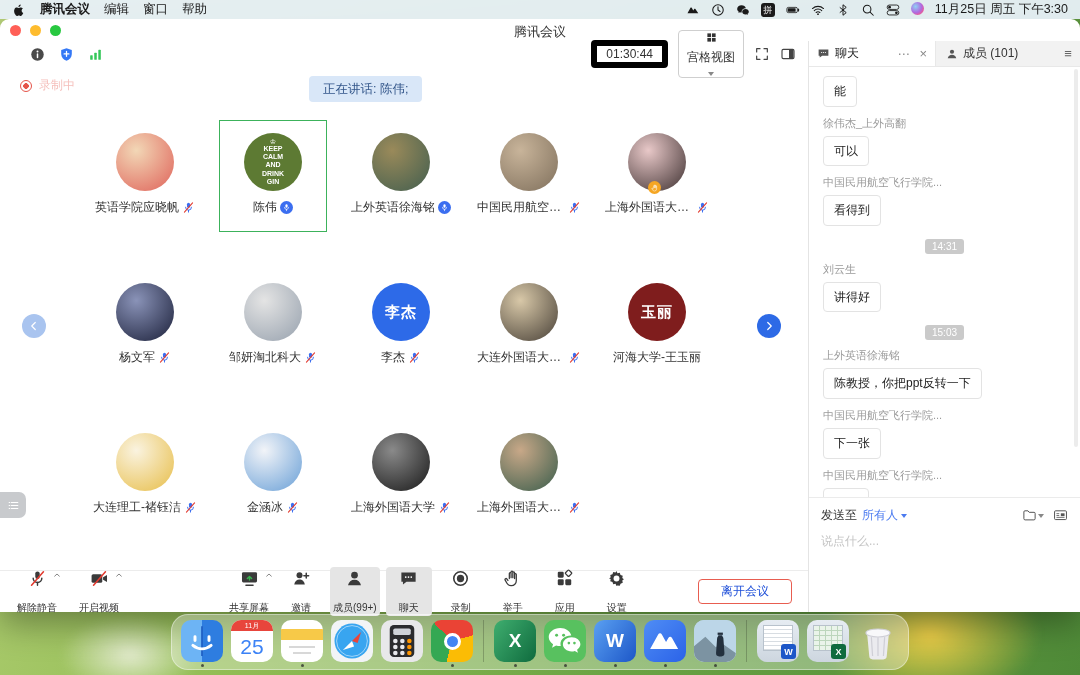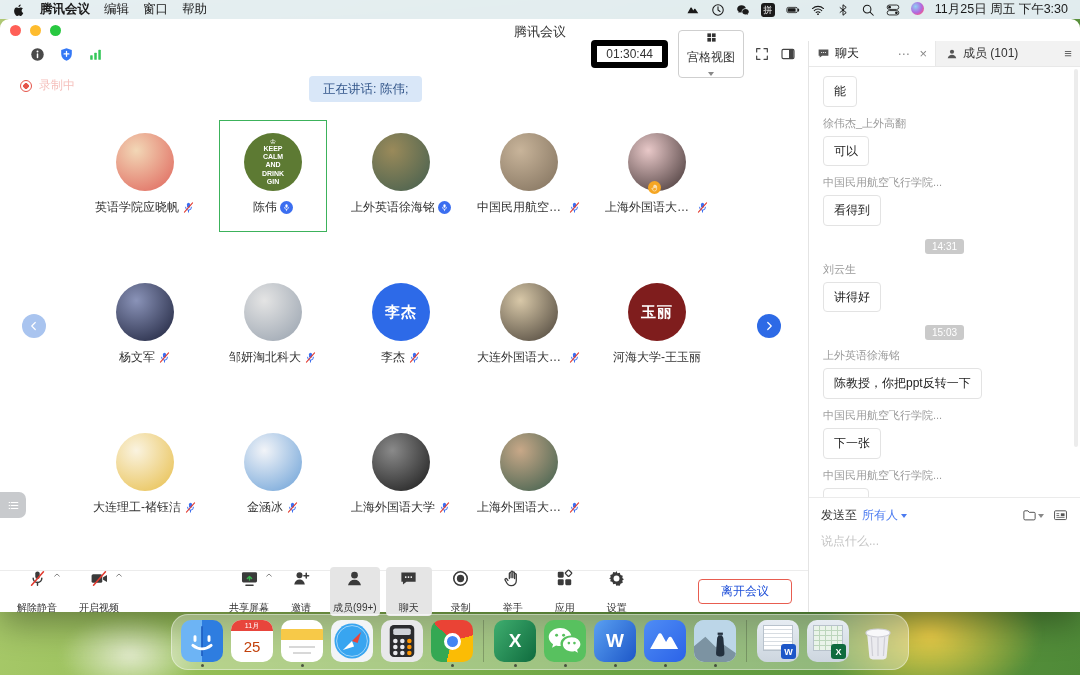--- a/index.html
+++ b/index.html
@@ -136,21 +136,21 @@
  display:flex;align-items:flex-start;gap:8px;padding:5px 9px 0;}
 .dockitem{display:flex;flex-direction:column;align-items:center;gap:2px;cursor:pointer;}
 .di{width:42px;height:42px;border-radius:10px;overflow:hidden;position:relative;display:flex;
  align-items:center;justify-content:center;}
 .di svg{width:100%;height:100%;}
 .rundot{width:3px;height:3px;border-radius:50%;background:rgba(40,40,40,.75);}
 .dockdiv{width:1px;height:42px;background:rgba(50,60,40,.3);margin:0 2px;align-self:flex-start;}
 .finder{background:linear-gradient(90deg,#6db4f5 0 50%,#2e7de0 50%);}
 .cal{background:#fff;flex-direction:column;display:flex;}
 .calm{background:#e8453c;color:#fff;font-size:7px;width:100%;text-align:center;line-height:11px;}
-.cald{flex:1;display:flex;align-items:center;justify-content:center;font-size:15px;color:#c2410c;}
+.cald{flex:1;display:flex;align-items:center;justify-content:center;font-size:21px;color:#3b82f6;}
 .notes{background:#fff;flex-direction:column;display:flex;}
 .notestrip{height:11px;width:100%;background:#f7c948;}
 .noteline{height:2px;width:26px;background:#d8d8d8;margin:6px auto 0;}
 .noteline.short{width:18px;margin-top:4px;}
 .safari{background:#f2f4f6;}
 .calc{background:#e8e8ea;}
 .chrome{background:conic-gradient(from -45deg,#ea4335 0 33.3%,#fbbc05 0 66.6%,#34a853 0 100%);}
 .chromehub{width:17px;height:17px;border-radius:50%;background:#4285f4;border:3.5px solid #fff;}
 .excel{background:linear-gradient(125deg,#3fae6f,#0f6b3e);}
 .word{background:linear-gradient(125deg,#5aa0f2,#1d57c8);}

